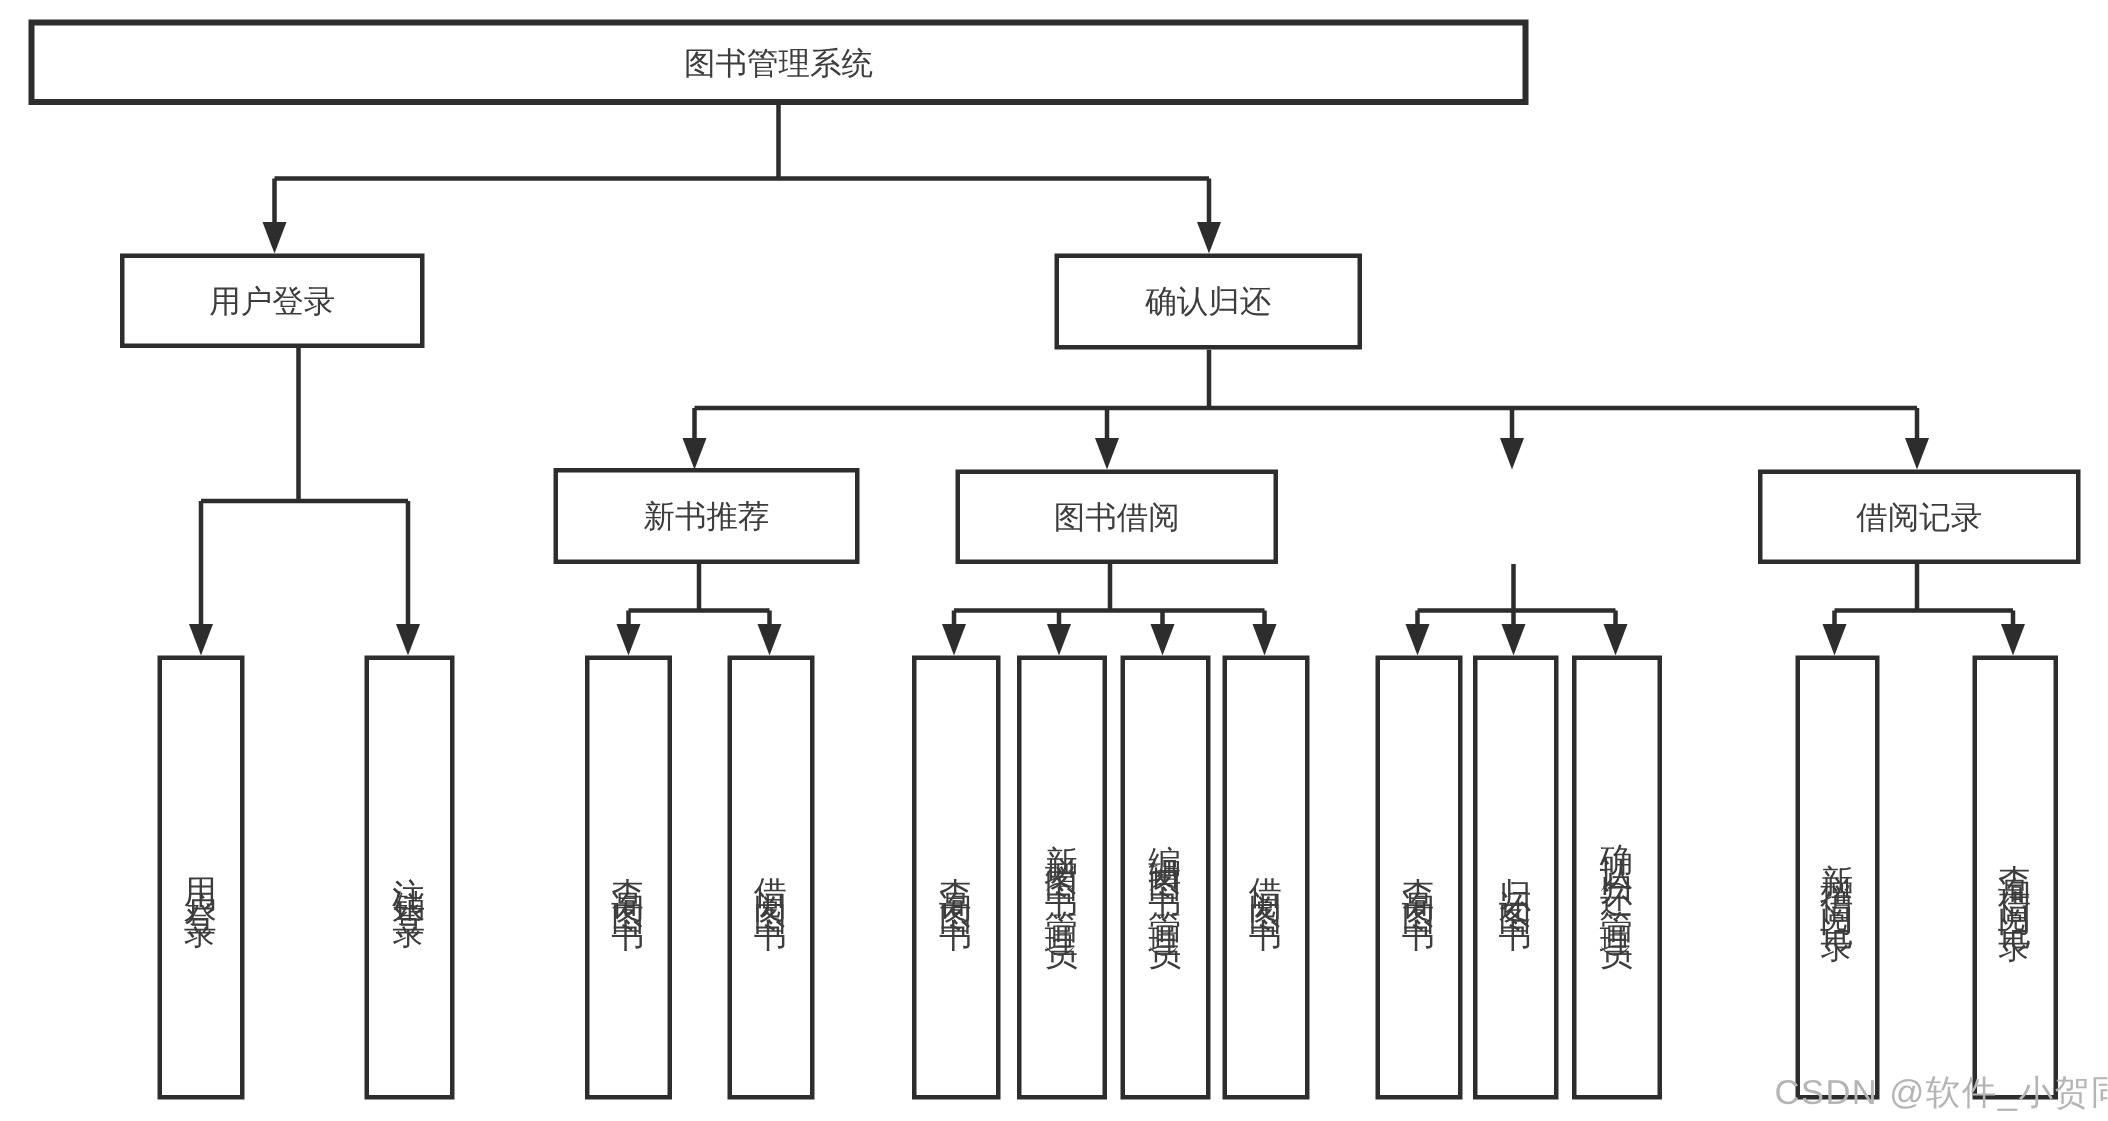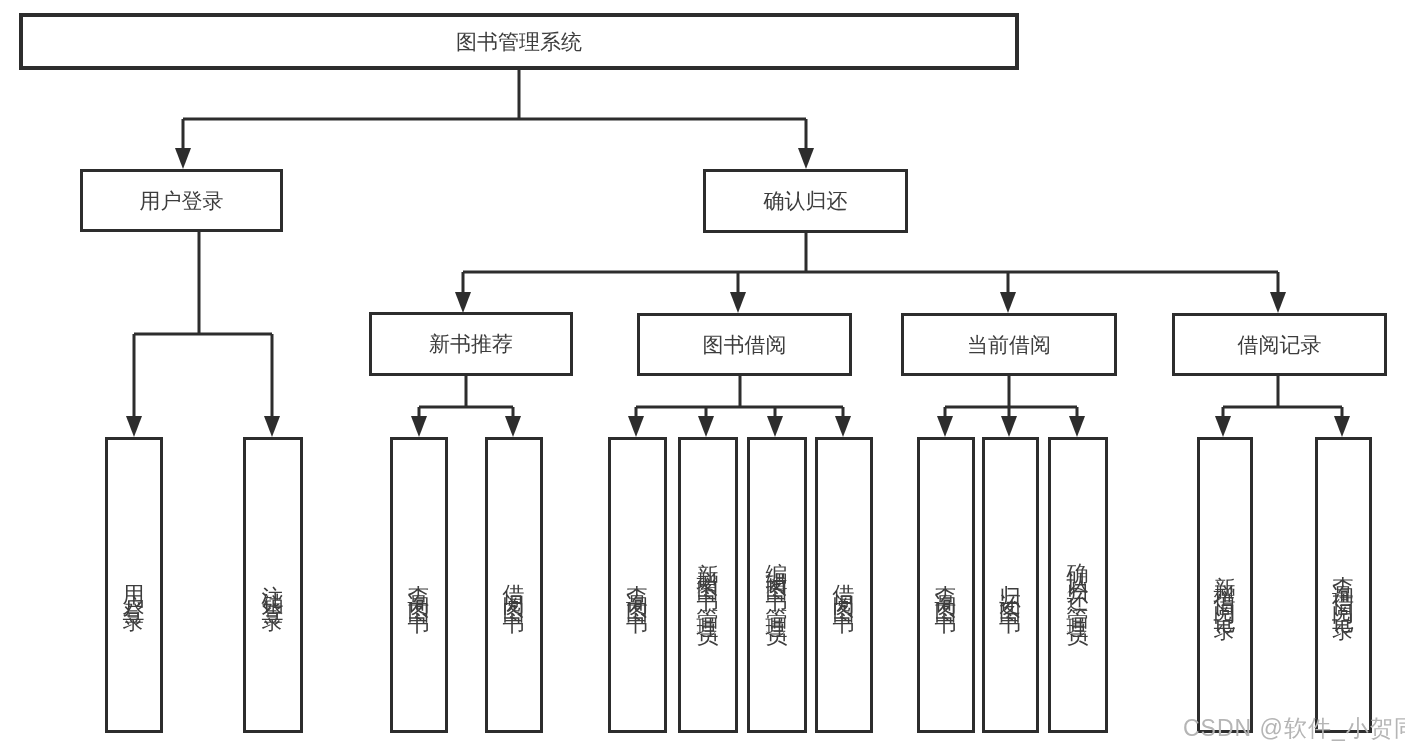--- a/index.html
+++ b/index.html
@@ -90,23 +90,20 @@
   <div class="node" style="left:703px;top:169px;width:205px;height:64px">
     <span>确认归还</span>
   </div>
 
   <div class="node" style="left:369px;top:312px;width:204px;height:64px">
     <span>新书推荐</span>
   </div>
   <div class="node" style="left:637px;top:313px;width:215px;height:63px">
     <span>图书借阅</span>
   </div>
-  <div class="node" style="left:901px;top:313px;width:216px;height:63px">
-    <span>当前借阅</span>
-  </div>
   <div class="node" style="left:1172px;top:313px;width:215px;height:63px">
     <span>借阅记录</span>
   </div>
 
   <div class="node vbox" style="left:105px;width:58px">
     <span>用户登录</span>
   </div>
   <div class="node vbox" style="left:243px;width:60px">
     <span>注销登录</span>
   </div>

